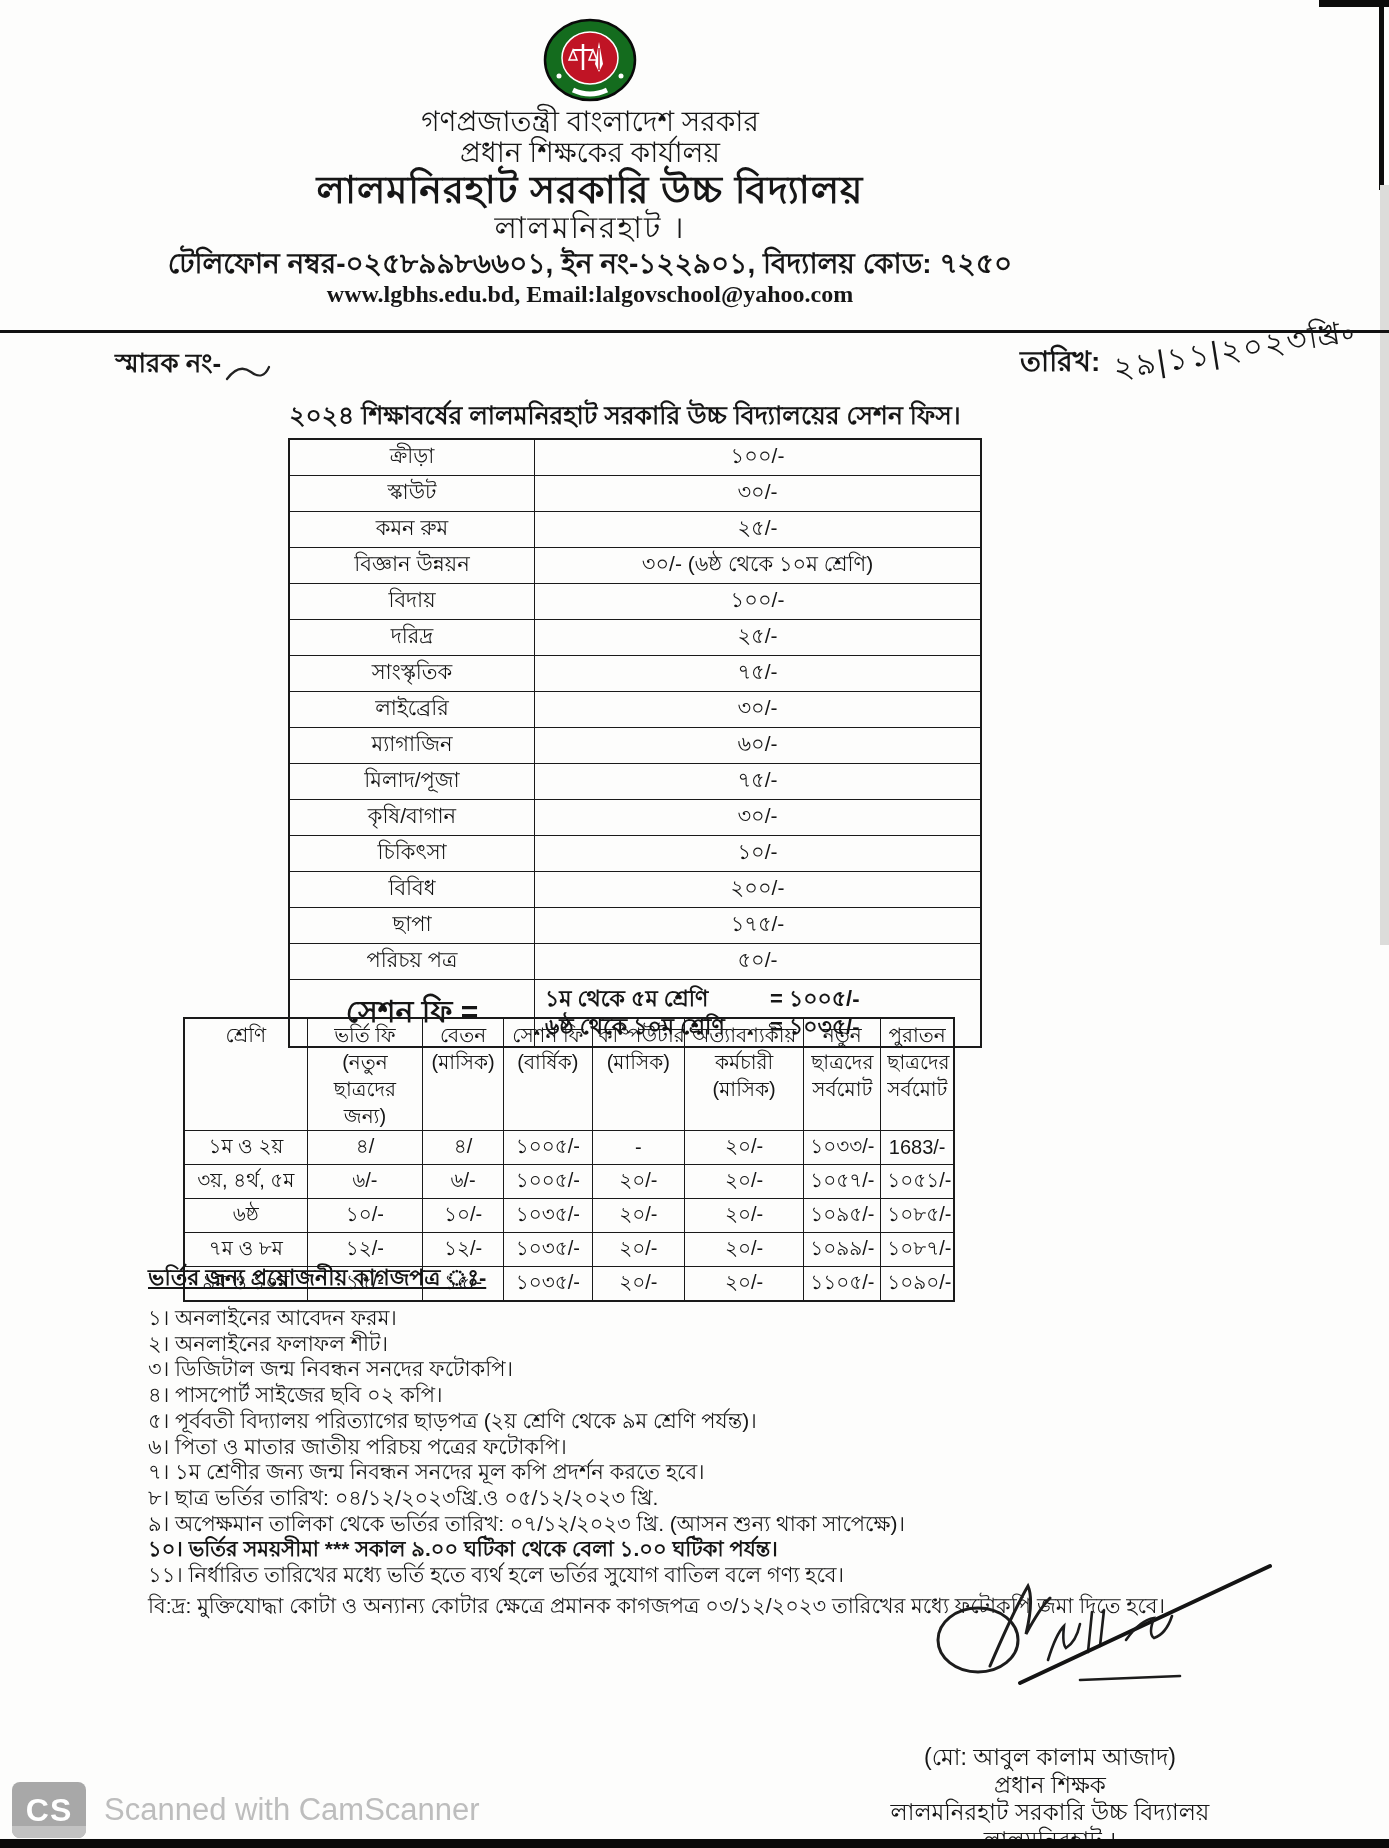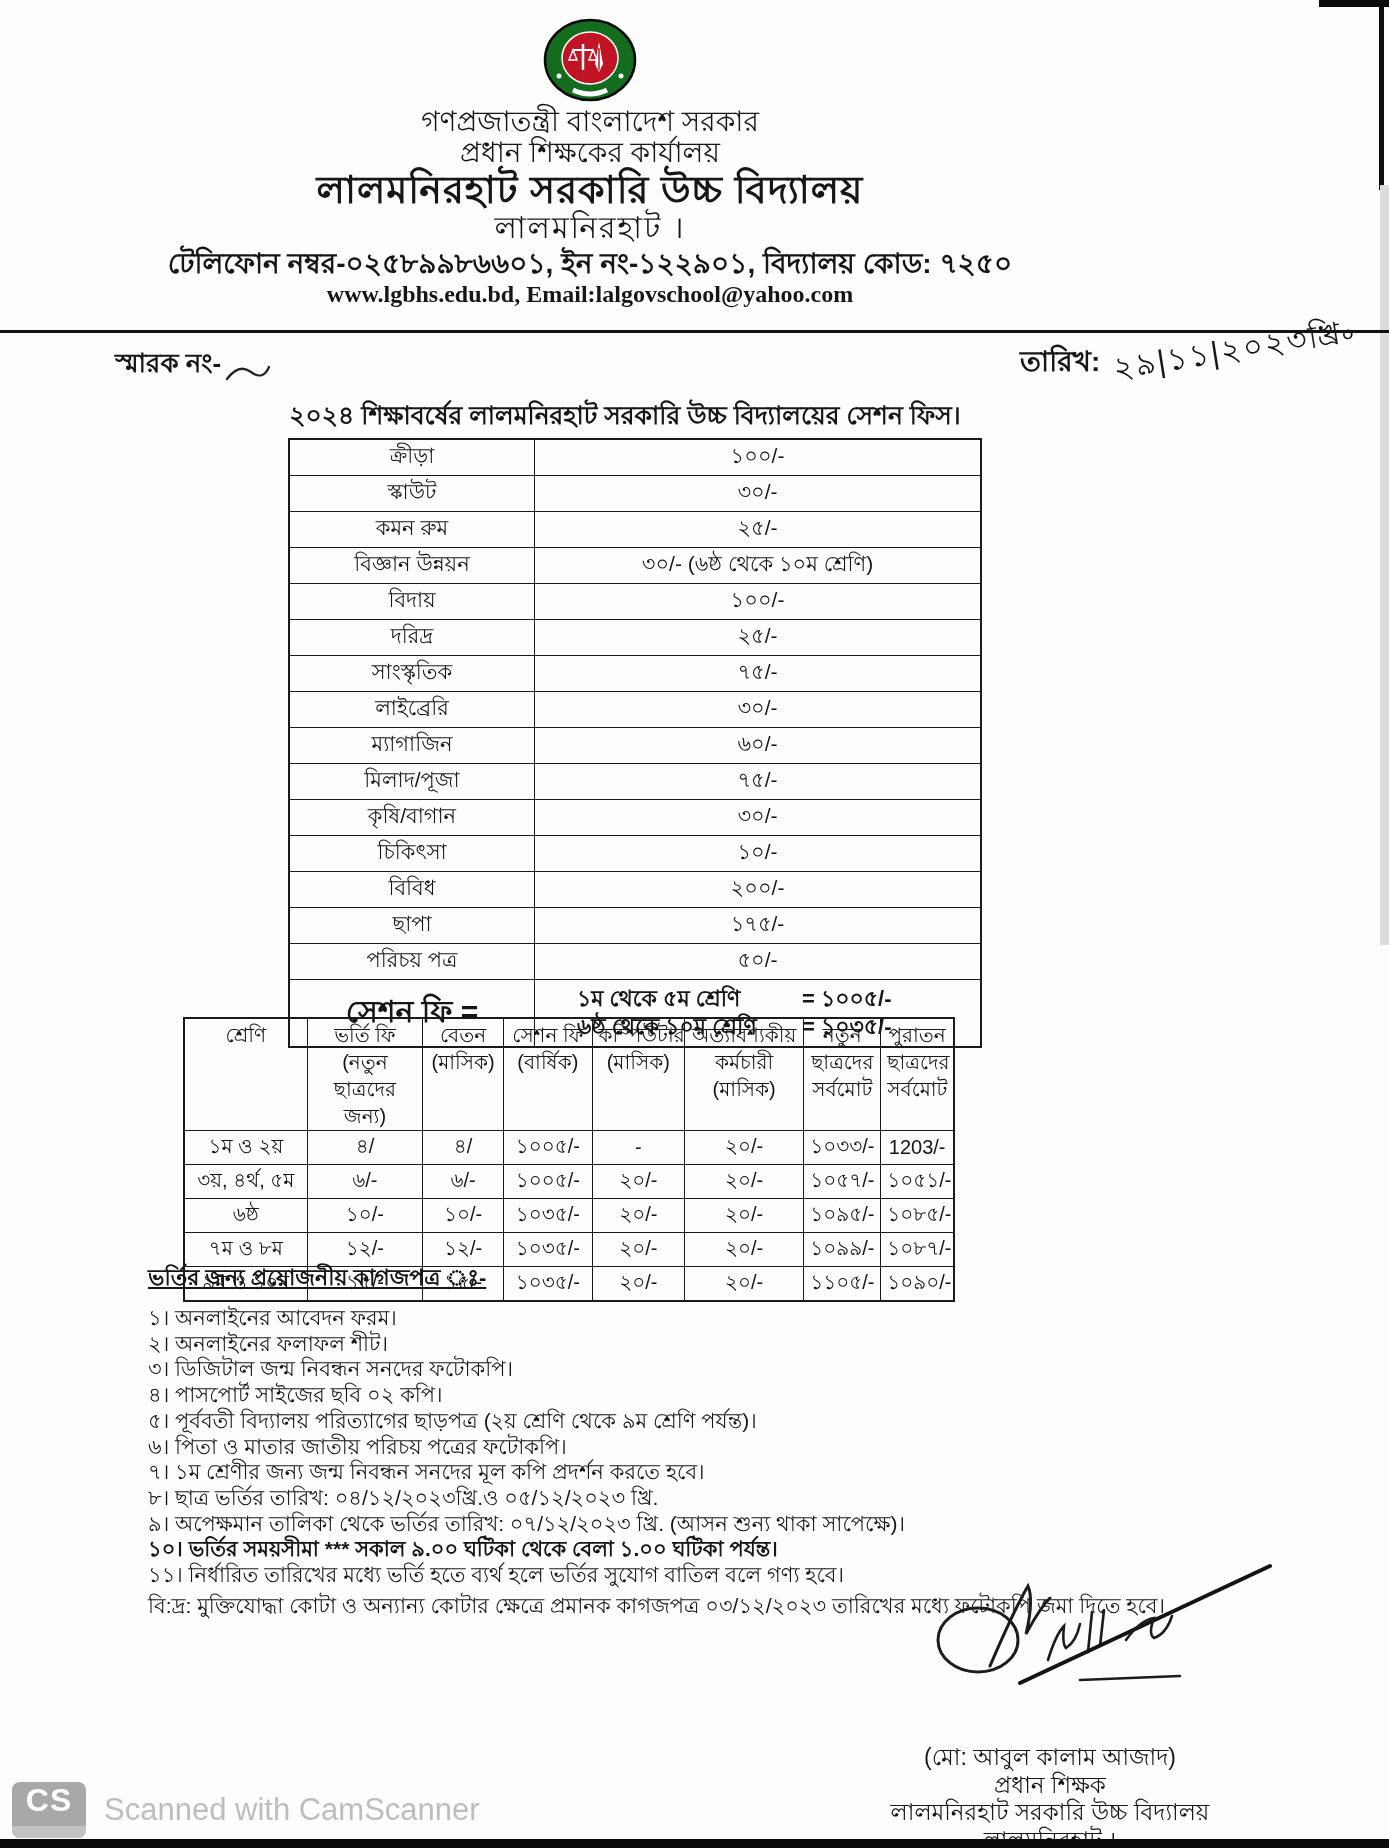--- a/index.html
+++ b/index.html
@@ -34,38 +34,38 @@
   table{border-collapse:collapse;table-layout:fixed;padding-left:48px;}
   td,th{border:1.6px solid #1a1a1a;padding:0 6px;font-weight:400;}
 
   .t1{position:absolute;top:438px;left:288px;width:694px;border:2.2px solid #1a1a1a;font-size:21px;}
   .t1 td{height:30px;text-align:center;}
   .t1 .c-label{width:232px;}
   .t1 .nowrap{white-space:nowrap;overflow:visible;}
   .t1 .sess-label{font-weight:600;font-size:30px;}
   .t1 .sess-cell{height:62px;padding:2px 10px;}
   .sess-row-line{display:flex;font-weight:600;font-size:22px;line-height:28px;}
-  .sess-row-line .sl{width:225px;text-align:left;margin-left:32px;}
+  .sess-row-line .sl{width:225px;text-align:left;}
 
   .t2{position:absolute;top:1017px;left:183px;width:772px;border:2.2px solid #1a1a1a;font-size:20px;}
   .t2 th{white-space:pre-line;font-weight:500;vertical-align:top;padding-top:3px;height:84px;text-align:center;line-height:1.35;}
   .t2 td{height:30px;text-align:center;}
 
   .docs{position:absolute;top:1260px;left:148px;width:1150px;font-size:21px;}
   .docs-heading{font-weight:700;text-decoration:underline;font-size:22px;margin-bottom:8px;}
   .doc-item{line-height:25.7px;}
   .doc-item.bold{font-weight:700;}
   .doc-note{margin-top:5px;line-height:26px;}
 
   .sig-block{position:absolute;top:1744px;left:878px;width:344px;text-align:center;font-size:23px;line-height:27.5px;}
   .sig-svg{position:absolute;top:1548px;left:930px;}
 
   .footer{position:absolute;left:12px;top:1782px;display:flex;align-items:center;}
   .cs-badge{width:74px;height:56px;background:#a8a8a8;border-radius:8px;position:relative;
-            display:flex;align-items:flex-start;justify-content:center;}
+            display:flex;align-items:center;justify-content:center;}
   .cs-badge .cs-bottom{position:absolute;bottom:0;left:0;width:100%;height:12px;background:#c2c2c2;border-radius:0 0 8px 8px;}
   .cs-text-badge{color:#fff;font-weight:700;font-size:32px;letter-spacing:1px;z-index:1;}
   .footer-label{margin-left:18px;color:#bdbdbd;font-size:31px;font-weight:400;}
 </style>
 </head>
 <body>
 
 <div class="page">
 
   <div class="edge-top-right"></div>
@@ -223,21 +223,21 @@
     </thead>
     <tbody>
       <tr>
         <td>১ম ও ২য়</td>
           <td>৪/</td>
           <td>৪/</td>
           <td>১০০৫/-</td>
           <td>-</td>
           <td>২০/-</td>
           <td>১০৩৩/-</td>
-          <td>1203/-</td>
+          <td>1683/-</td>
       </tr>
       <tr>
         <td>৩য়, ৪র্থ, ৫ম</td>
           <td>৬/-</td>
           <td>৬/-</td>
           <td>১০০৫/-</td>
           <td>২০/-</td>
           <td>২০/-</td>
           <td>১০৫৭/-</td>
           <td>১০৫১/-</td>

